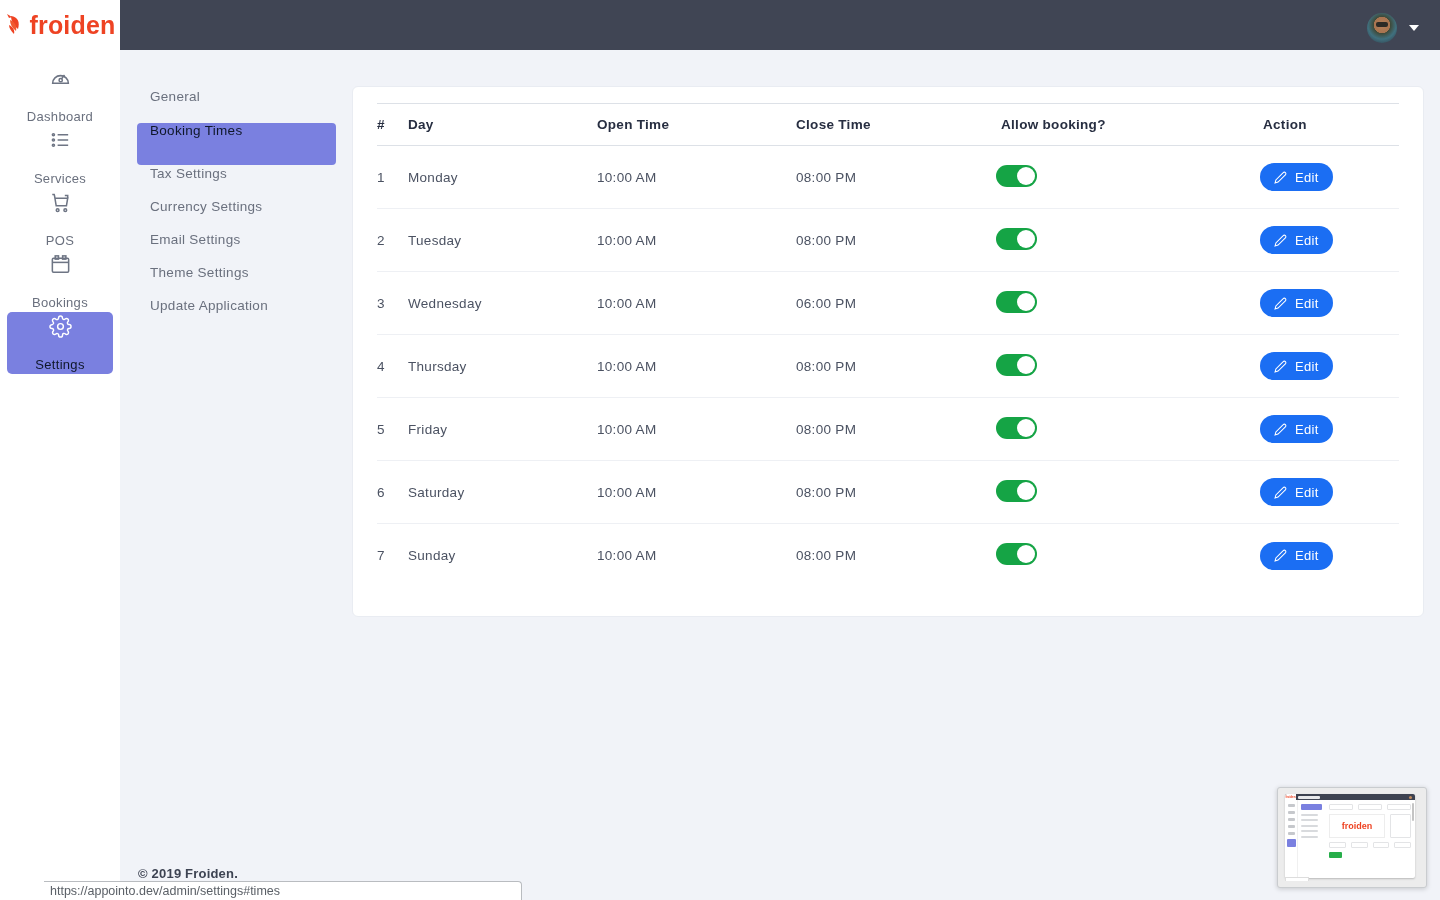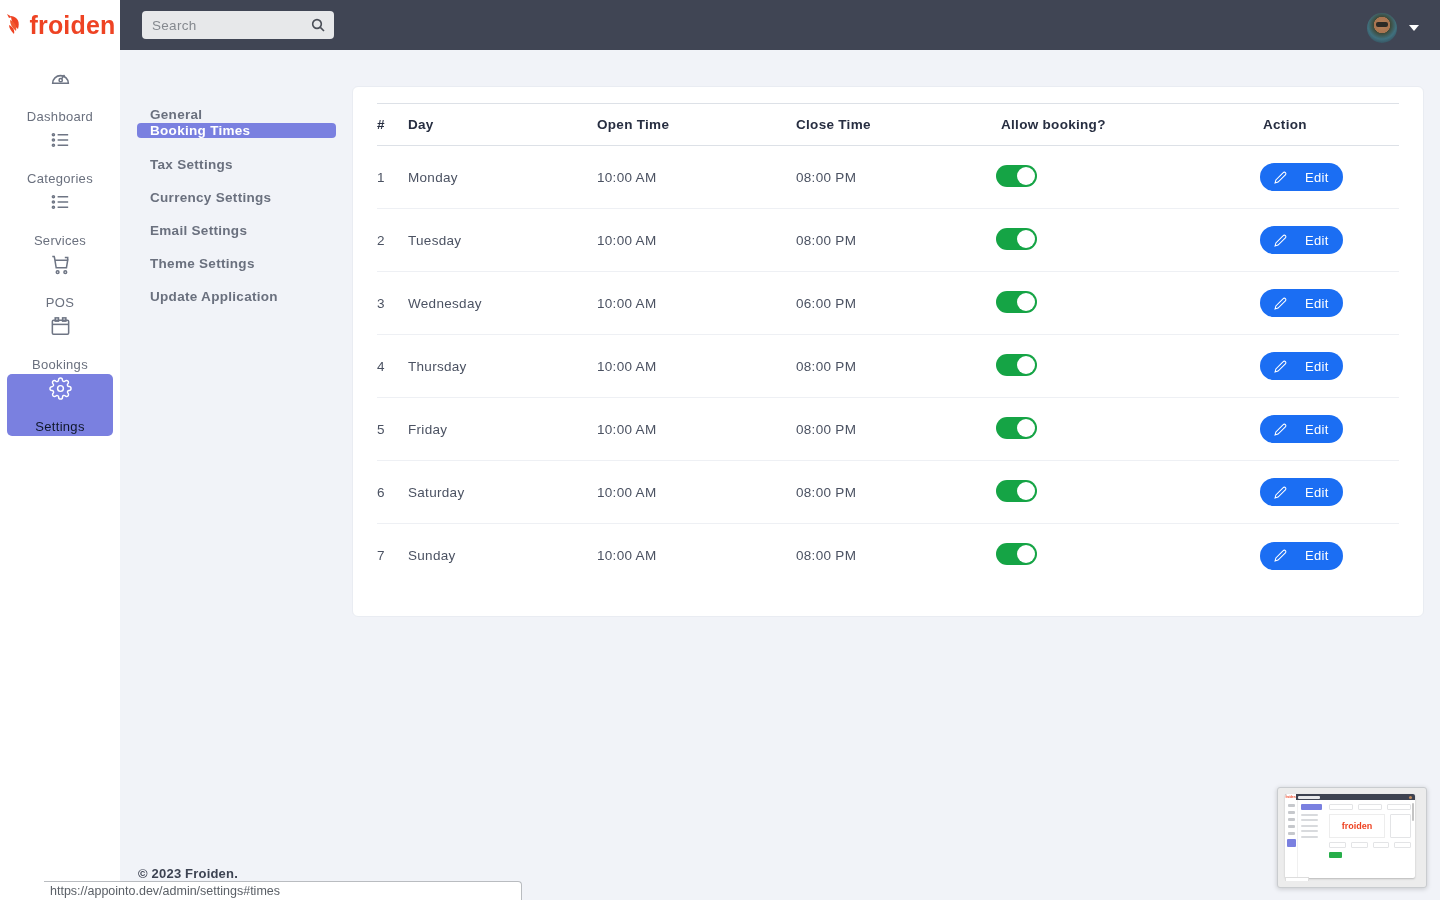--- a/index.html
+++ b/index.html
@@ -30,38 +30,38 @@
   .sidebar { position:absolute; left:0; top:50px; width:120px; height:850px; background:#fff; padding-top:14px; }
   .side-item { height:62px; margin:0 7px; border-radius:5px; display:flex; flex-direction:column;
                align-items:center; justify-content:center; gap:19px; color:#6a707e; font-size:13px;
                letter-spacing:0.3px; cursor:pointer; }
   .side-item svg { stroke:#6e7584; }
   .side-item.active { background:#7a80e0; color:#0f172a; }
   .side-item.active svg { stroke:#fff; }
 
   
   .submenu { position:absolute; left:137px; top:89px; width:199px; }
-  .submenu-item { height:33px; display:flex; align-items:flex-end; padding-left:13px;
-                  font-size:13.5px; color:#6a707e; letter-spacing:0.3px; border-radius:4px; cursor:pointer;font-weight:bold; }
-  .submenu-item.active { background:#7a80e0; color:#ffffff; height:15px; margin:1px 0; }
+  .submenu-item { height:33px; display:flex; align-items:flex-start; padding-left:13px;
+                  font-size:13.5px; color:#6a707e; letter-spacing:0.3px; border-radius:4px; cursor:pointer; }
+  .submenu-item.active { background:#7a80e0; color:#0f172a; height:42px; margin:1px 0; }
 
   
   .card { position:absolute; left:352px; top:86px; width:1072px; height:531px; background:#fff;
           border:1px solid #e9ecf2; border-radius:6px; padding:16px 24px 0; }
   .thead, .trow { display:grid; grid-template-columns:31px 189px 199px 205px 262px 1fr; align-items:center; }
   .thead { height:43px; border-top:1px solid #dde1e7; border-bottom:1px solid #dde1e7;
            font-weight:bold; font-size:13.5px; color:#272e41; letter-spacing:0.3px; }
   .trow { height:63px; border-bottom:1px solid #eef0f4; font-size:13.5px; color:#4b5262; letter-spacing:0.3px; }
   .trow:last-child { border-bottom:none; }
 
   .toggle { position:relative; display:inline-block; width:41px; height:22px; border-radius:11px;
             background:#15a445; margin-left:-5px; cursor:pointer; }
   .toggle .knob { position:absolute; right:2px; top:2px; width:18px; height:18px; background:#fff; border-radius:50%; }
 
-  .edit-btn { display:inline-flex; align-items:center; gap:18px; background:#1b6ef3; color:#fff;
+  .edit-btn { display:inline-flex; align-items:center; gap:8px; background:#1b6ef3; color:#fff;
               border:none; border-radius:15px; height:28px; padding:0 14px; font-size:13px;
               font-family:"Liberation Sans", sans-serif; letter-spacing:0.3px; cursor:pointer; margin-left:-3px; }
 
   
   .footer { position:absolute; left:138px; top:866px; font-size:13px; font-weight:bold; color:#3d4352; letter-spacing:0.2px; }
   .statusbar { position:absolute; left:0; bottom:0; width:478px; height:19px; background:#fff;
                border:1px solid #b9bcc0; border-left:none; border-bottom:none; border-top-right-radius:4px;
                display:flex; align-items:center; padding-left:6px; font-size:12.5px; color:#5b6067; z-index:20;margin-left:44px; }
 
   
@@ -104,51 +104,35 @@
     <svg width="22" height="26" viewBox="0 0 22 26">
       <path d="M3 2 L8 5 L5 6 Z" fill="#ee4323"></path>
       <path d="M7 4 C14 5 16 10 14 17 C10 14 7 9 7 4 Z" fill="#ee4323"></path>
       <path d="M6 8 C11 10 13 14 12 19 C8 16 6 12 6 8 Z" fill="#f05a30"></path>
       <path d="M5 13 C9 15 11 18 10 22 C7 19 5 16 5 13 Z" fill="#ee4323"></path>
     </svg>
     <span class="logo-text">froiden</span>
   </div>
 
   <div class="topbar">
-    <div class="search-wrap">
-      <input class="search-input" type="text" placeholder="Search" style="">
-      <svg class="search-icon" viewBox="0 0 24 24" fill="none" stroke="#4a4e57" stroke-width="2.4">
-        <circle cx="10.5" cy="10.5" r="6.5"></circle>
-          <line x1="15.5" y1="15.5" x2="21" y2="21"></line>
-      </svg>
-    </div>
     <div class="avatar"></div>
     <div class="caret-down"></div>
   </div>
 
   <nav class="sidebar">
 
     <div class="side-item">
       <svg width="23" height="23" viewBox="0 0 24 24" fill="none" stroke-width="1.6">
         <path d="M3.8 17 a8.2 8 0 1 1 16.4 0 Z"></path>
         <line x1="13" y1="12.4" x2="16.2" y2="8.4"></line>
         <circle cx="12.2" cy="13.8" r="1.7"></circle>
       </svg>
       <span>Dashboard</span>
     </div>
 
-    <div class="side-item">
-      <svg width="23" height="23" viewBox="0 0 24 24" fill="none" stroke-width="1.6">
-        <circle cx="4.6" cy="6" r="1.1"></circle>
-          <circle cx="4.6" cy="11.5" r="1.1"></circle>
-          <circle cx="4.6" cy="17" r="1.1"></circle>
-        <path d="M9 6h11M9 11.5h11M9 17h11"></path>
-      </svg>
-      <span>Categories</span>
-    </div>
 
     <div class="side-item">
       <svg width="23" height="23" viewBox="0 0 24 24" fill="none" stroke-width="1.6">
         <circle cx="4.6" cy="6" r="1.1"></circle>
           <circle cx="4.6" cy="11.5" r="1.1"></circle>
           <circle cx="4.6" cy="17" r="1.1"></circle>
         <path d="M9 6h11M9 11.5h11M9 17h11"></path>
       </svg>
       <span>Services</span>
     </div>
@@ -308,21 +292,21 @@
       <div><span class="toggle"><span class="knob"></span></span></div>
       <div><button class="edit-btn">
         <svg width="13" height="13" viewBox="0 0 24 24" fill="none" stroke="#fff" stroke-width="2">
               <path d="M17 3a2.83 2.83 0 1 1 4 4L7.5 20.5 2 22l1.5-5.5L17 3z"></path>
             </svg>
         <span>Edit</span>
           </button></div>
     </div>
   </section>
 
-  <div class="footer">© 2023 Froiden.</div>
+  <div class="footer">© 2019 Froiden.</div>
 
   <div class="statusbar">
     <span>https://appointo.dev/admin/settings#times</span>
   </div>
 
   <div class="preview">
     <div class="mini-window">
       <div class="mini-top">
         <div class="mini-logo-chip">
             <span>froiden</span>

